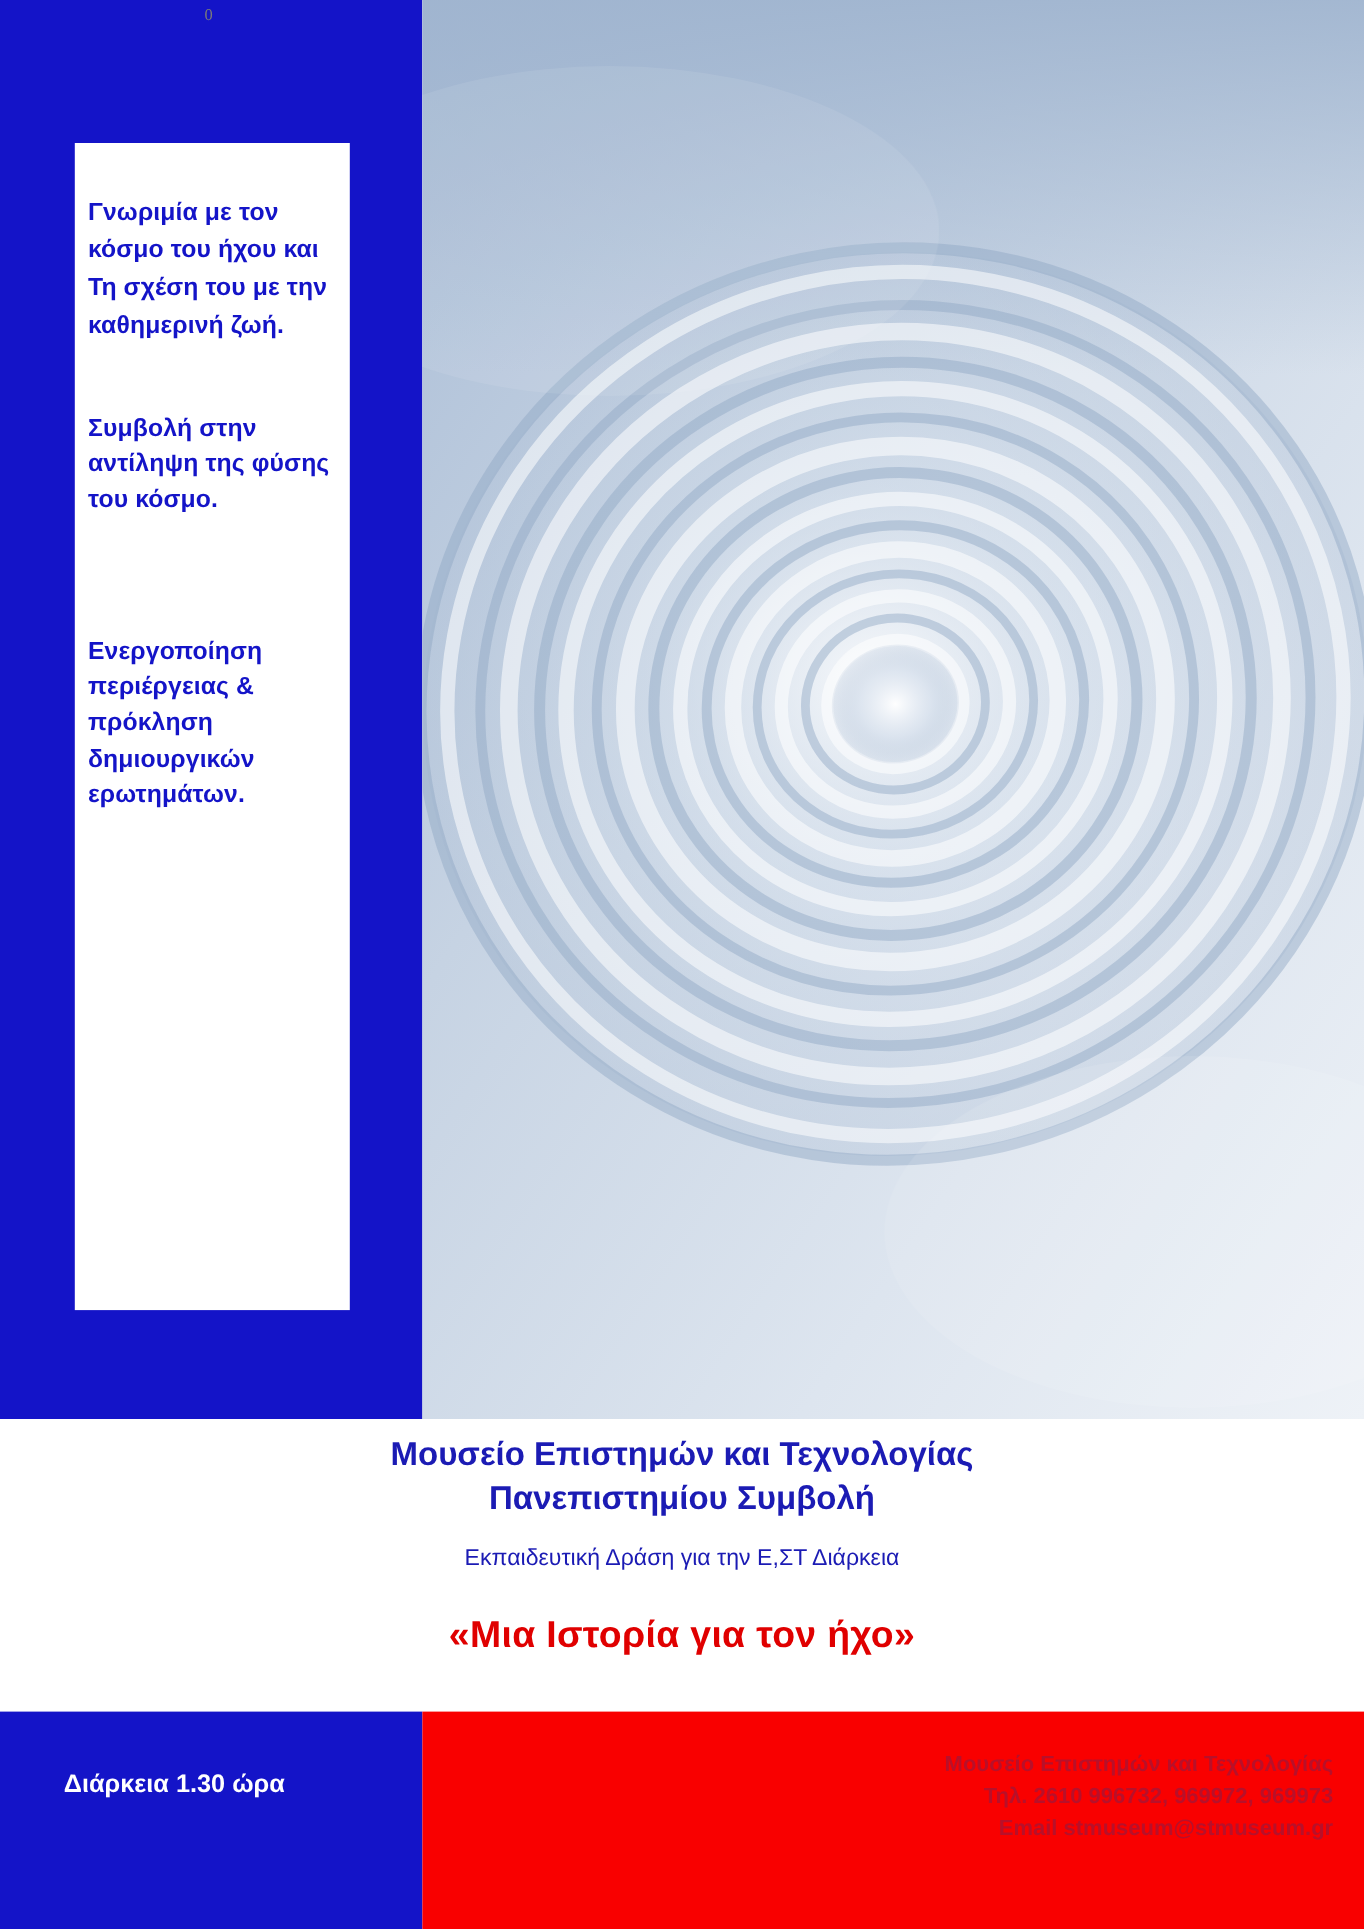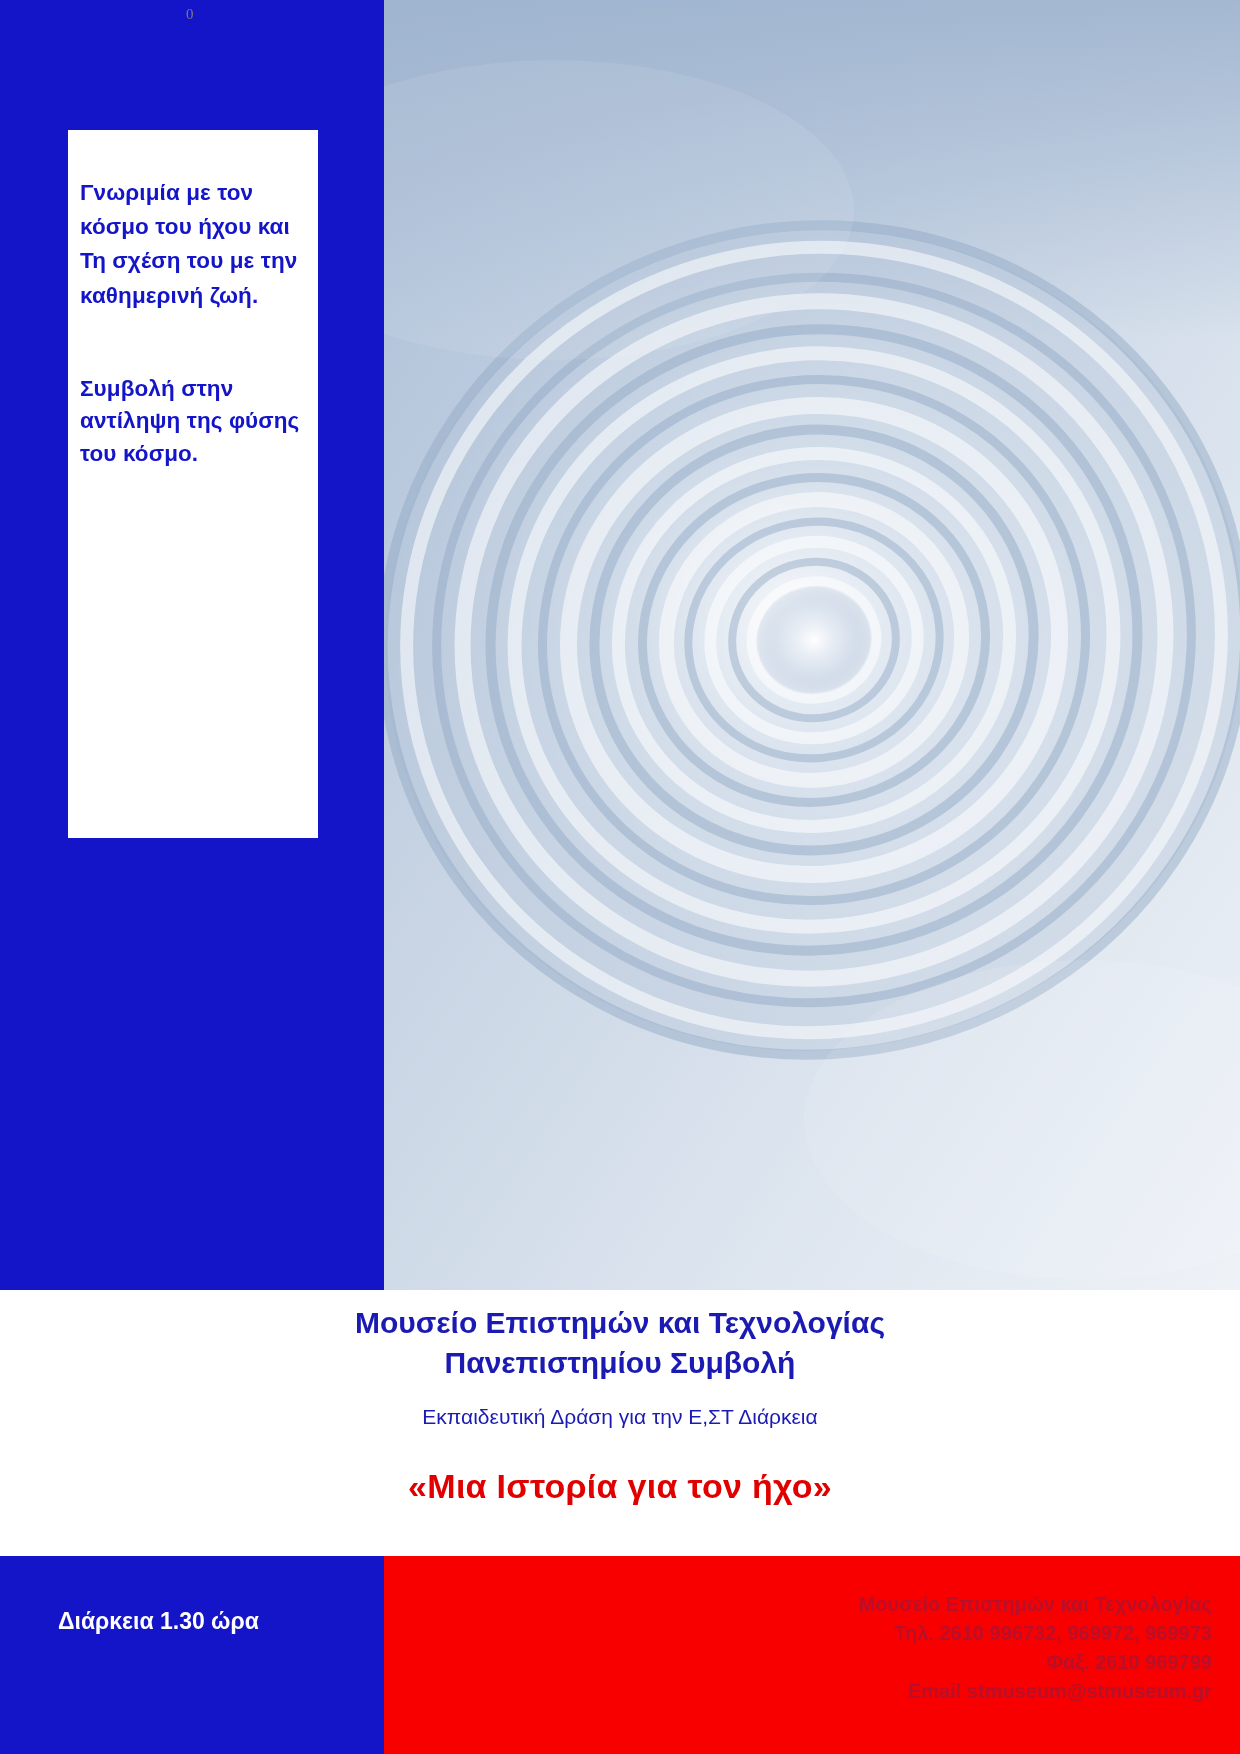--- a/index.html
+++ b/index.html
@@ -55,21 +55,21 @@
     color: #7a7a7a;
     font-family: "Liberation Serif", serif;
   }
 
   
   .intro-box {
     position: absolute;
     left: 68px;
     top: 130px;
     width: 250px;
-    height: 708px;
+    height: 1061px;
     background: #ffffff;
     box-sizing: border-box;
     padding: 46px 0 0 12px;
   }
   .intro-para {
     color: #1414c8;
     font-weight: bold;
     font-size: 22.5px;
     line-height: 1.52;
     margin: 0 0 0 0;
@@ -223,33 +223,33 @@
         <ellipse cx="700" cy="1120" rx="280" ry="160" fill="#ffffff" opacity="0.3"></ellipse>
       </g>
     </svg>
   </div>
 
   <div class="stray-glyph">0</div>
 
   <div class="intro-box">
     <p class="intro-para p1">Γνωριμία με τον κόσμο του ήχου και Τη σχέση του με την καθημερινή ζωή.</p>
     <p class="intro-para p2">Συμβολή στην αντίληψη  της φύσης του κόσμο.</p>
+    <p class="intro-para p3">Ενεργοποίηση περιέργειας &amp; πρόκληση δημιουργικών ερωτημάτων.</p>
   </div>
 </div>
 
 <div class="mid">
   <p class="museum-line l1">Μουσείο Επιστημών και Τεχνολογίας</p>
   <p class="museum-line l2">Πανεπιστημίου Συμβολή</p>
   <p class="subtitle">Εκπαιδευτική Δράση για την Ε,ΣΤ Διάρκεια</p>
   <p class="headline">«Μια Ιστορία για τον ήχο»</p>
 </div>
 
 <div class="bottom">
   <div class="bottom-blue"></div>
   <div class="bottom-red"></div>
   <div class="duration">Διάρκεια  1.30 ώρα</div>
   <div class="contact">
     <div>Μουσείο Επιστημών και Τεχνολογίας</div>
     <div>Τηλ. 2610 996732, 969972, 969973</div>
-    <div>Φαξ. 2610 969799</div>
     <div>Email stmuseum@stmuseum.gr</div>
   </div>
 </div>
 
 </body></html>

